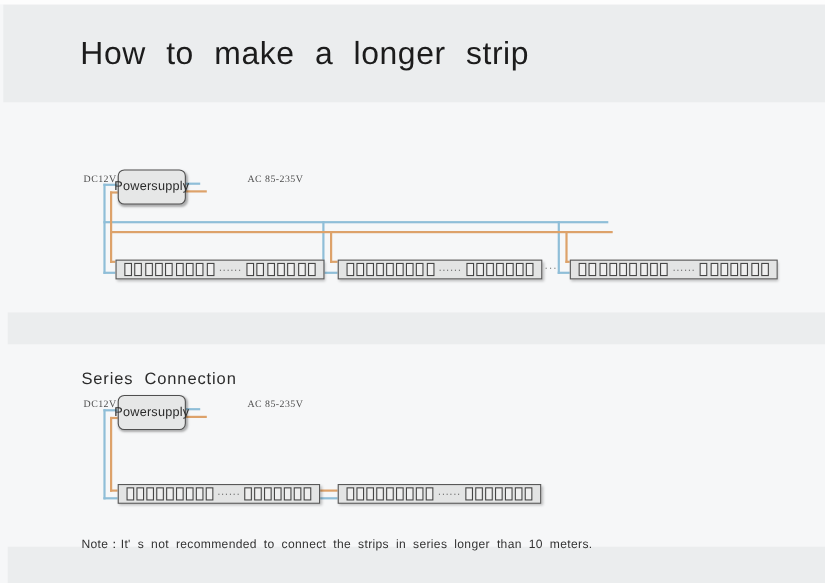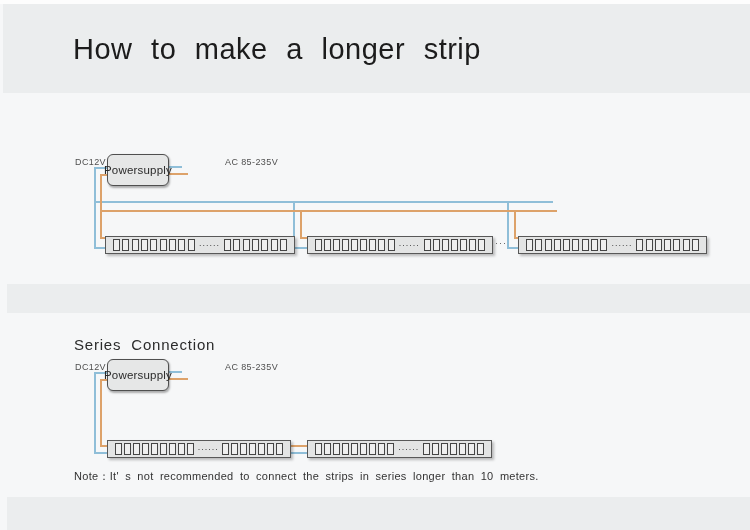--- a/index.html
+++ b/index.html
@@ -24,21 +24,21 @@
   .section-heading{
     position:absolute;left:74px;
     font-size:15px;color:#2b2b2b;
     letter-spacing:0.8px;word-spacing:5px;white-space:nowrap;
   }
   .heading-parallel{top:110px;}
   .heading-series{top:336px;}
 
   .small-label{
     position:absolute;font-size:9px;color:#4f4f4f;
-    letter-spacing:0.4px;white-space:nowrap;
+    letter-spacing:0.4px;white-space:nowrap;font-family:Liberation Serif, serif;
   }
   .dc-label{left:70px;width:36px;text-align:right;}
   .ac-label{left:177px;margin-left:48px;}
 
   .power-box{
     position:absolute;left:107px;width:62px;height:32px;box-sizing:border-box;
     background:var(--box-body,#e6e7e7);
     border:1.5px solid #4f4f4f;border-radius:6px;
     box-shadow:1px 1.5px 2px rgba(0,0,0,0.3);
     display:flex;flex-direction:row;align-items:center;justify-content:center;
@@ -64,21 +64,21 @@
     background:#efefef;border:1px solid #454545;box-sizing:content-box;
   }
   .strip-dots{
     font-size:9px;line-height:10px;color:#444;letter-spacing:0.5px;
     flex:none;margin:0 2px;white-space:nowrap;
   }
   .ellipsis{
     position:absolute;font-size:9px;color:#555;letter-spacing:1px;z-index:2;
   }
   .note-text{
-    position:absolute;left:74px;top:469px;
+    position:absolute;left:74px;top:487px;
     font-size:11px;color:#333;letter-spacing:0.3px;word-spacing:3px;white-space:nowrap;
   }
 </style>
 </head>
 <body>
 
 <div class="stage">
 
   <div class="band title-band"></div>
   <div class="band divider-band"></div>

